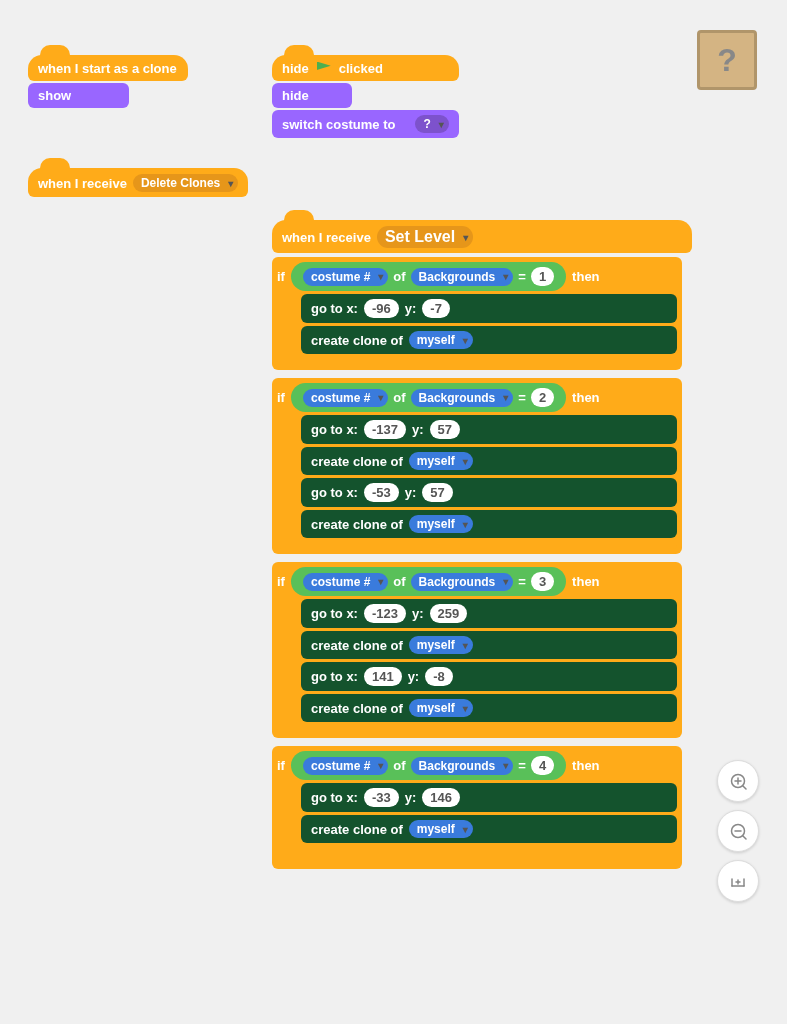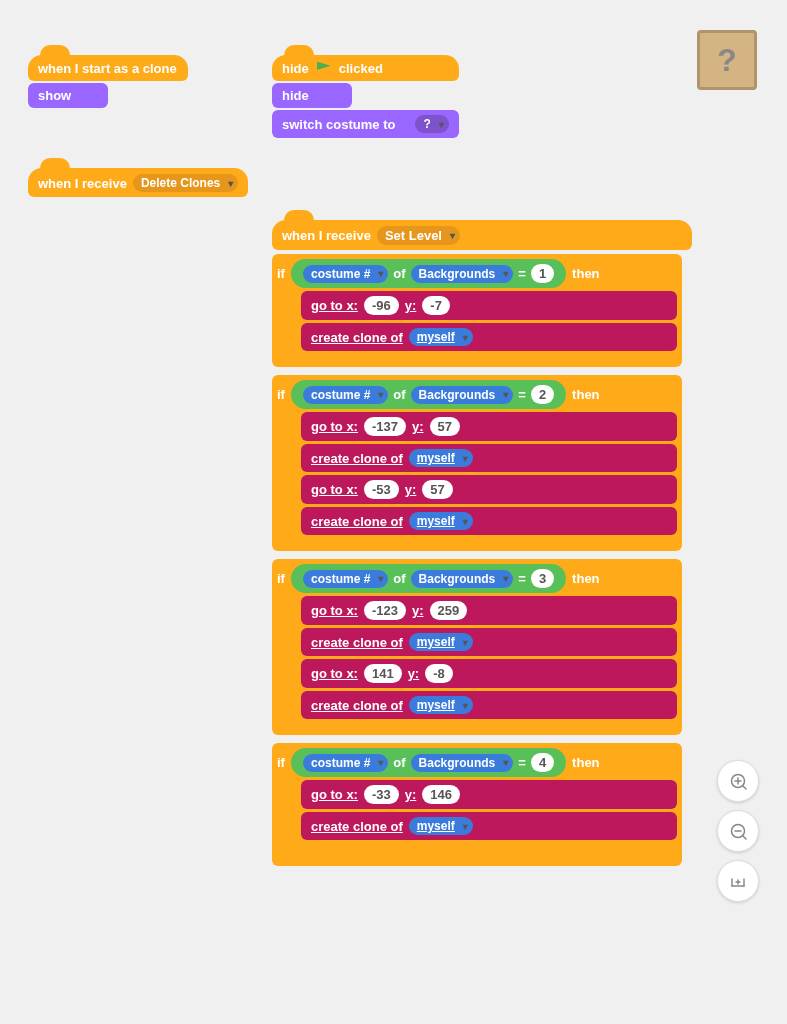--- a/index.html
+++ b/index.html
@@ -19,21 +19,21 @@
       padding: 5px 10px;
       font-size: 13px;
       font-weight: bold;
       color: white;
       position: relative;
       white-space: nowrap;
     }
 
     .block-orange { background: #ffab19; }
     .block-purple { background: #9966ff; }
-    .block-blue-sensing { background: #be185d; text-decoration: underline; }
+    .block-blue-sensing { background: #14532d; }
 
     .block-stack {
       display: flex;
       flex-direction: column;
       gap: 2px;
       position: absolute;
     }
 
     .hat-block {
       border-radius: 12px 12px 6px 6px;
@@ -127,21 +127,21 @@
 </head>
 <body>
 
 <div class="question-block">?</div>
 
 <div class="block-stack" style="left: 28px; top: 55px;">
   <div class="scratch-block block-orange hat-block" style="border-radius:14px 14px 6px 6px; position:relative; padding-top:6px; min-width:160px;">
     <div class="hat-bump" style="position:absolute;top:-10px;left:12px;width:30px;height:14px;background:#ffab19;border-radius:10px 10px 0 0;"></div>
     <span>when I start as a clone</span>
   </div>
-  <div class="scratch-block block-purple" style="width:80px;">
+  <div class="scratch-block block-purple" style="width:101px;">
     <span>show</span>
   </div>
 </div>
 
 <div class="block-stack" style="left: 28px; top: 168px;">
   <div class="scratch-block block-orange hat-block" style="border-radius:14px 14px 6px 6px; position:relative; padding-top:6px; gap:6px; min-width:220px;">
     <div class="hat-bump" style="position:absolute;top:-10px;left:12px;width:30px;height:14px;background:#ffab19;border-radius:10px 10px 0 0;"></div>
     <span>when I receive</span>
     <span class="dropdown" style="background:#e6961a;color:white;border:none; font-size:12px;">
       <span>Delete Clones</span>
@@ -163,21 +163,21 @@
     <span>switch costume to</span>
     <span class="dropdown" style="background:#7d52cc;color:white;border:none;font-size:12px;">?</span>
   </div>
 </div>
 
 <div class="block-stack" style="left: 272px; top: 220px; width: 420px;">
 
   <div class="scratch-block block-orange hat-block" style="border-radius:14px 14px 6px 6px; position:relative; padding-top:6px; gap:6px; min-width:220px;">
     <div class="hat-bump" style="position:absolute;top:-10px;left:12px;width:30px;height:14px;background:#ffab19;border-radius:10px 10px 0 0;"></div>
     <span>when I receive</span>
-    <span class="dropdown" style="background:#e6961a;color:white;border:none;font-size:13px;">
+    <span class="dropdown" style="background:#e6961a;color:white;border:none;font-size:16px;">
       <span>Set Level</span>
     </span>
   </div>
 
   <div style="background:#ffab19;border-radius:6px;padding:5px 5px 5px 5px;display:flex;flex-direction:column;gap:3px;margin-top:2px;width:410px;">
 
     <div style="display:flex;align-items:center;gap:6px;">
       <span style="color:white;font-weight:bold;font-size:13px;">if</span>
       <div class="green-sensing-block" style="gap:5px;">
         <span class="dropdown" style="background:#3a7bdc;color:white;border:none;font-size:12px;">

